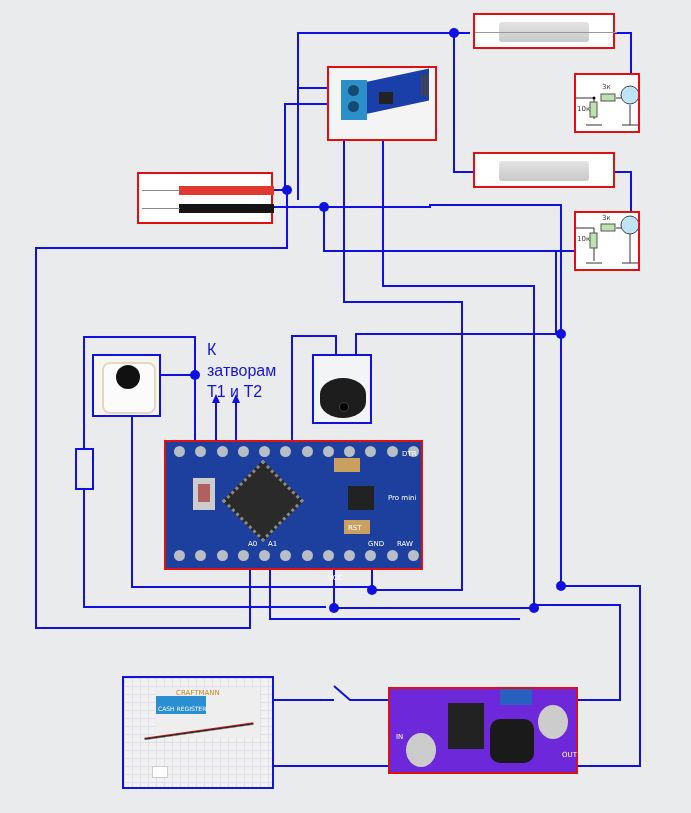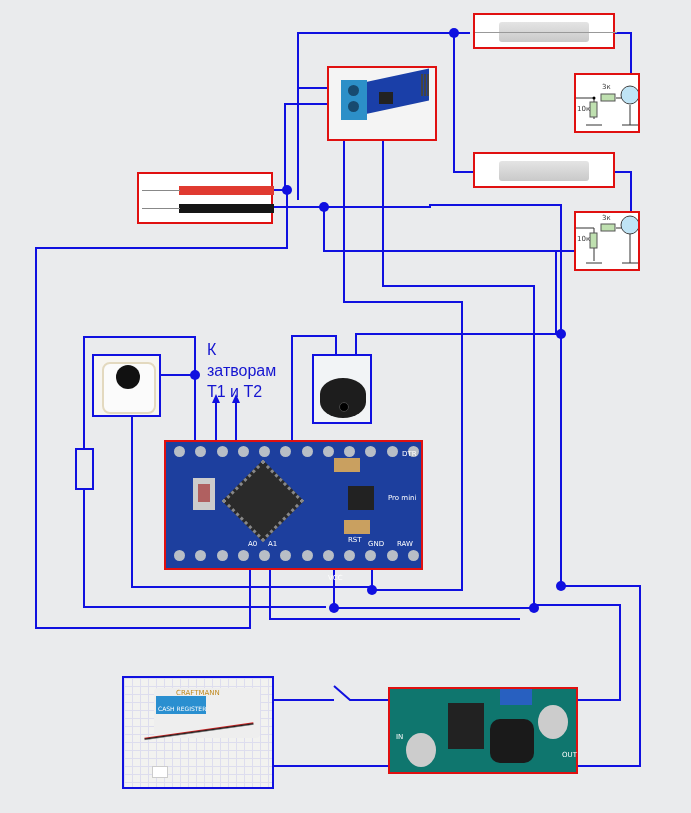--- a/index.html
+++ b/index.html
@@ -181,37 +181,37 @@
       <span style="width:11px;height:11px;border-radius:50%;background:#b8bec6;"></span>
       <span style="width:11px;height:11px;border-radius:50%;background:#b8bec6;"></span>
       <span style="width:11px;height:11px;border-radius:50%;background:#b8bec6;"></span>
       <span style="width:11px;height:11px;border-radius:50%;background:#b8bec6;"></span>
       <span style="width:11px;height:11px;border-radius:50%;background:#b8bec6;"></span>
       <span style="width:11px;height:11px;border-radius:50%;background:#b8bec6;"></span>
   </div>
   <span class="pin-lbl" style="left:82px;top:98px;">A0</span>
   <span class="pin-lbl" style="left:102px;top:98px;">A1</span>
   <span class="pin-lbl" style="left:162px;top:114px;margin-top:18px;">VCC</span>
-  <span class="pin-lbl" style="left:182px;top:94px;">RST</span>
+  <span class="pin-lbl" style="left:182px;top:82px;">RST</span>
   <span class="pin-lbl" style="left:202px;top:98px;">GND</span>
   <span class="pin-lbl" style="left:224px;top:98px;padding-left:7px;">RAW</span>
   <span class="pin-lbl" style="left:236px;top:8px;">DTR</span>
   <span class="pin-lbl" style="left:222px;top:52px;">Pro mini</span>
 </div>
 
 <div class="comp blue" style="left:122px;top:676px;width:152px;height:113px;background:#f2f2f0;background-image:linear-gradient(#dde 1px,transparent 1px),linear-gradient(90deg,#dde 1px,transparent 1px);background-size:8px 8px;padding-left:48px;">
   <div style="position:absolute;left:30px;top:10px;width:106px;height:50px;background:#eee;border-radius:4px;"></div>
   <div style="position:absolute;left:32px;top:18px;width:50px;height:18px;background:#2a8fd0;"></div>
   <span class="pin-lbl" style="color:#c08a20;left:52px;top:11px;">CRAFTMANN</span>
   <span class="pin-lbl" style="left:34px;top:27px;font-size:6px;">CASH REGISTER</span>
   <div style="position:absolute;left:20px;top:52px;width:110px;height:3px;background:linear-gradient(#d22,#222,#eee);transform:rotate(-8deg);"></div>
   <div style="position:absolute;left:28px;top:88px;width:14px;height:10px;background:#fff;border:1px solid #ccc;"></div>
 </div>
 
-<div class="comp red" style="left:388px;top:687px;width:190px;height:87px;background:#0f766e;">
+<div class="comp red" style="left:388px;top:687px;width:190px;height:87px;background:#6d28d9;">
   <div style="position:absolute;left:16px;top:44px;width:30px;height:34px;border-radius:50%;background:#ccc;"></div>
   <div style="position:absolute;left:148px;top:16px;width:30px;height:34px;border-radius:50%;background:#ccc;"></div>
   <div style="position:absolute;left:58px;top:14px;width:36px;height:46px;background:#222;"></div>
   <div style="position:absolute;left:100px;top:30px;width:44px;height:44px;background:#1a1a1a;border-radius:10px;"></div>
   <div style="position:absolute;left:110px;top:0;width:32px;height:16px;background:#2860c0;"></div>
   <span class="pin-lbl" style="left:6px;top:44px;">IN</span>
   <span class="pin-lbl" style="left:172px;top:62px;">OUT</span>
 </div>
 
 <div style="position:absolute;left:332px;top:684px;width:20px;height:18px;"></div>

